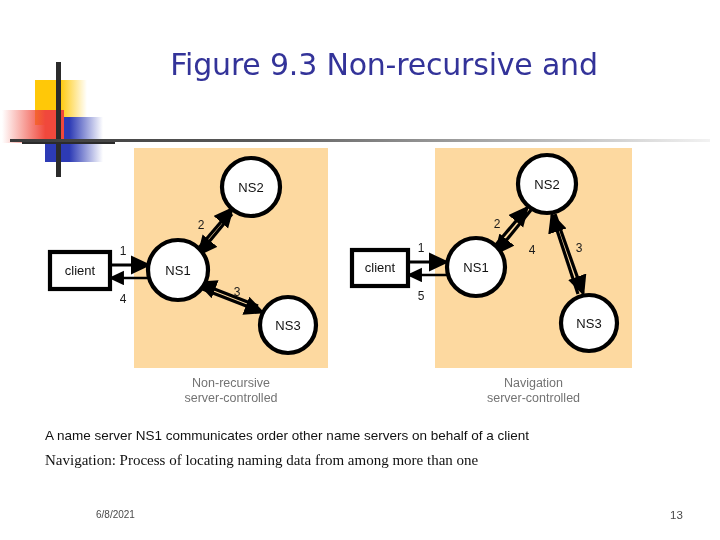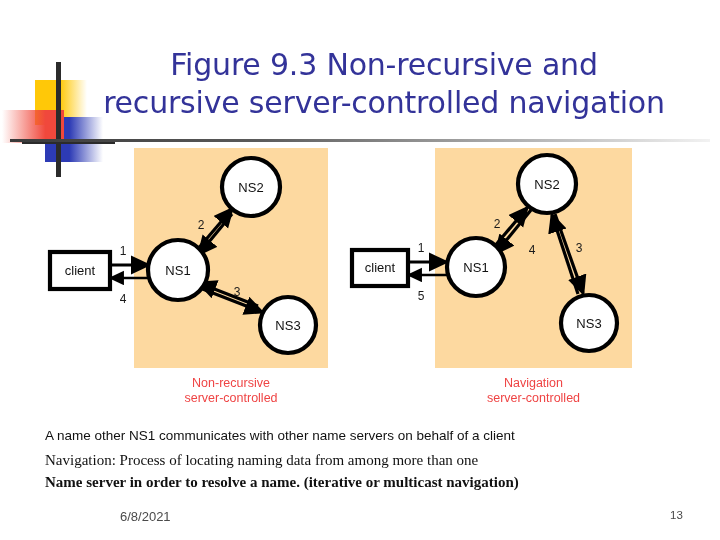--- a/index.html
+++ b/index.html
@@ -71,21 +71,21 @@
   .edge-thin   { stroke: #000000; stroke-width: 2.4; fill: none; }
   .edge-num    { font-family: "Liberation Sans", sans-serif; font-size: 12px; fill: #1a1a1a; text-anchor: middle; }
 
   
   .caption {
     position: absolute;
     text-align: center;
     font-family: "Liberation Sans", sans-serif;
     font-size: 12.5px;
     line-height: 15px;
-    color: #ef4444;
+    color: #737373;
   }
   #caption-left  { left: 134px; top: 376px; width: 194px; }
   #caption-right { left: 435px; top: 376px; width: 197px; }
 
   
   #body-line1 {
     position: absolute; left: 45px; top: 428px; width: 640px;
     font-family: "Liberation Sans", sans-serif;
     font-size: 13.5px; color: #111111; white-space: nowrap;
   }
@@ -97,21 +97,21 @@
   #body-line3 {
     position: absolute; left: 45px; top: 474px; width: 640px;
     font-family: "Liberation Serif", serif;
     font-weight: bold; font-size: 15px; color: #111111; white-space: nowrap;
   }
 
   
   #footer-date {
     position: absolute; left: 96px; top: 509px;
     font-family: "Liberation Sans", sans-serif;
-    font-size: 13px; color: #4a4a4a; margin-left: 24px;
+    font-size: 10px; color: #4a4a4a;
   }
   #footer-page {
     position: absolute; left: 670px; top: 509px; width: 30px; text-align: left;
     font-family: "Liberation Sans", sans-serif;
     font-size: 11.5px; color: #4a4a4a;
   }
 </style>
 </head>
 <body>
 
@@ -120,21 +120,20 @@
   <div id="deco">
     <div class="deco-yellow"></div>
     <div class="deco-blue"></div>
     <div class="deco-red"></div>
     <div class="deco-vline"></div>
     <div class="deco-hline"></div>
   </div>
 
   <div id="title">
     <div>Figure 9.3 Non-recursive and</div>
-    <div>recursive server-controlled navigation</div>
   </div>
   <div id="title-rule"></div>
 
   <div class="panel" id="panel-left"></div>
   <div class="panel" id="panel-right"></div>
 
   <svg id="diagram" viewBox="0 0 720 540">
     <defs>
       <marker id="ah" markerWidth="7" markerHeight="7" refX="5.4" refY="3" orient="auto">
         <path d="M0,0 L6.4,3 L0,6 z" fill="#000000"></path>
@@ -207,20 +206,19 @@
 
   <div class="caption" id="caption-left">
     <div>Non-recursive</div>
     <div>server-controlled</div>
   </div>
   <div class="caption" id="caption-right">
     <div>Navigation</div>
     <div>server-controlled</div>
   </div>
 
-  <div id="body-line1">A name other NS1 communicates with other name servers on behalf of a client</div>
+  <div id="body-line1">A name server NS1 communicates order other name servers on behalf of a client</div>
   <div id="body-line2">Navigation: Process of locating naming data from among more than one</div>
-  <div id="body-line3">Name server in order to resolve a name. (iterative or multicast navigation)</div>
 
   <div id="footer-date">6/8/2021</div>
   <div id="footer-page">13</div>
 
 </div>
 
 </body></html>

